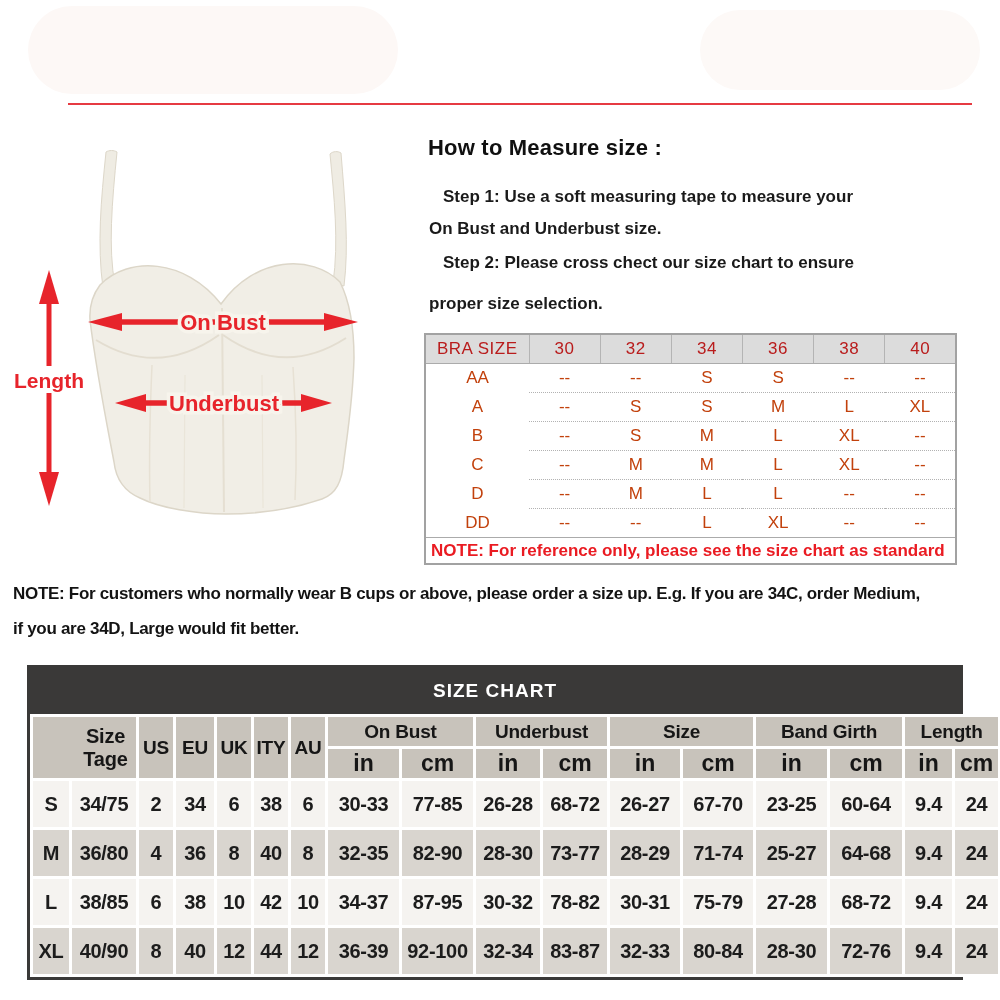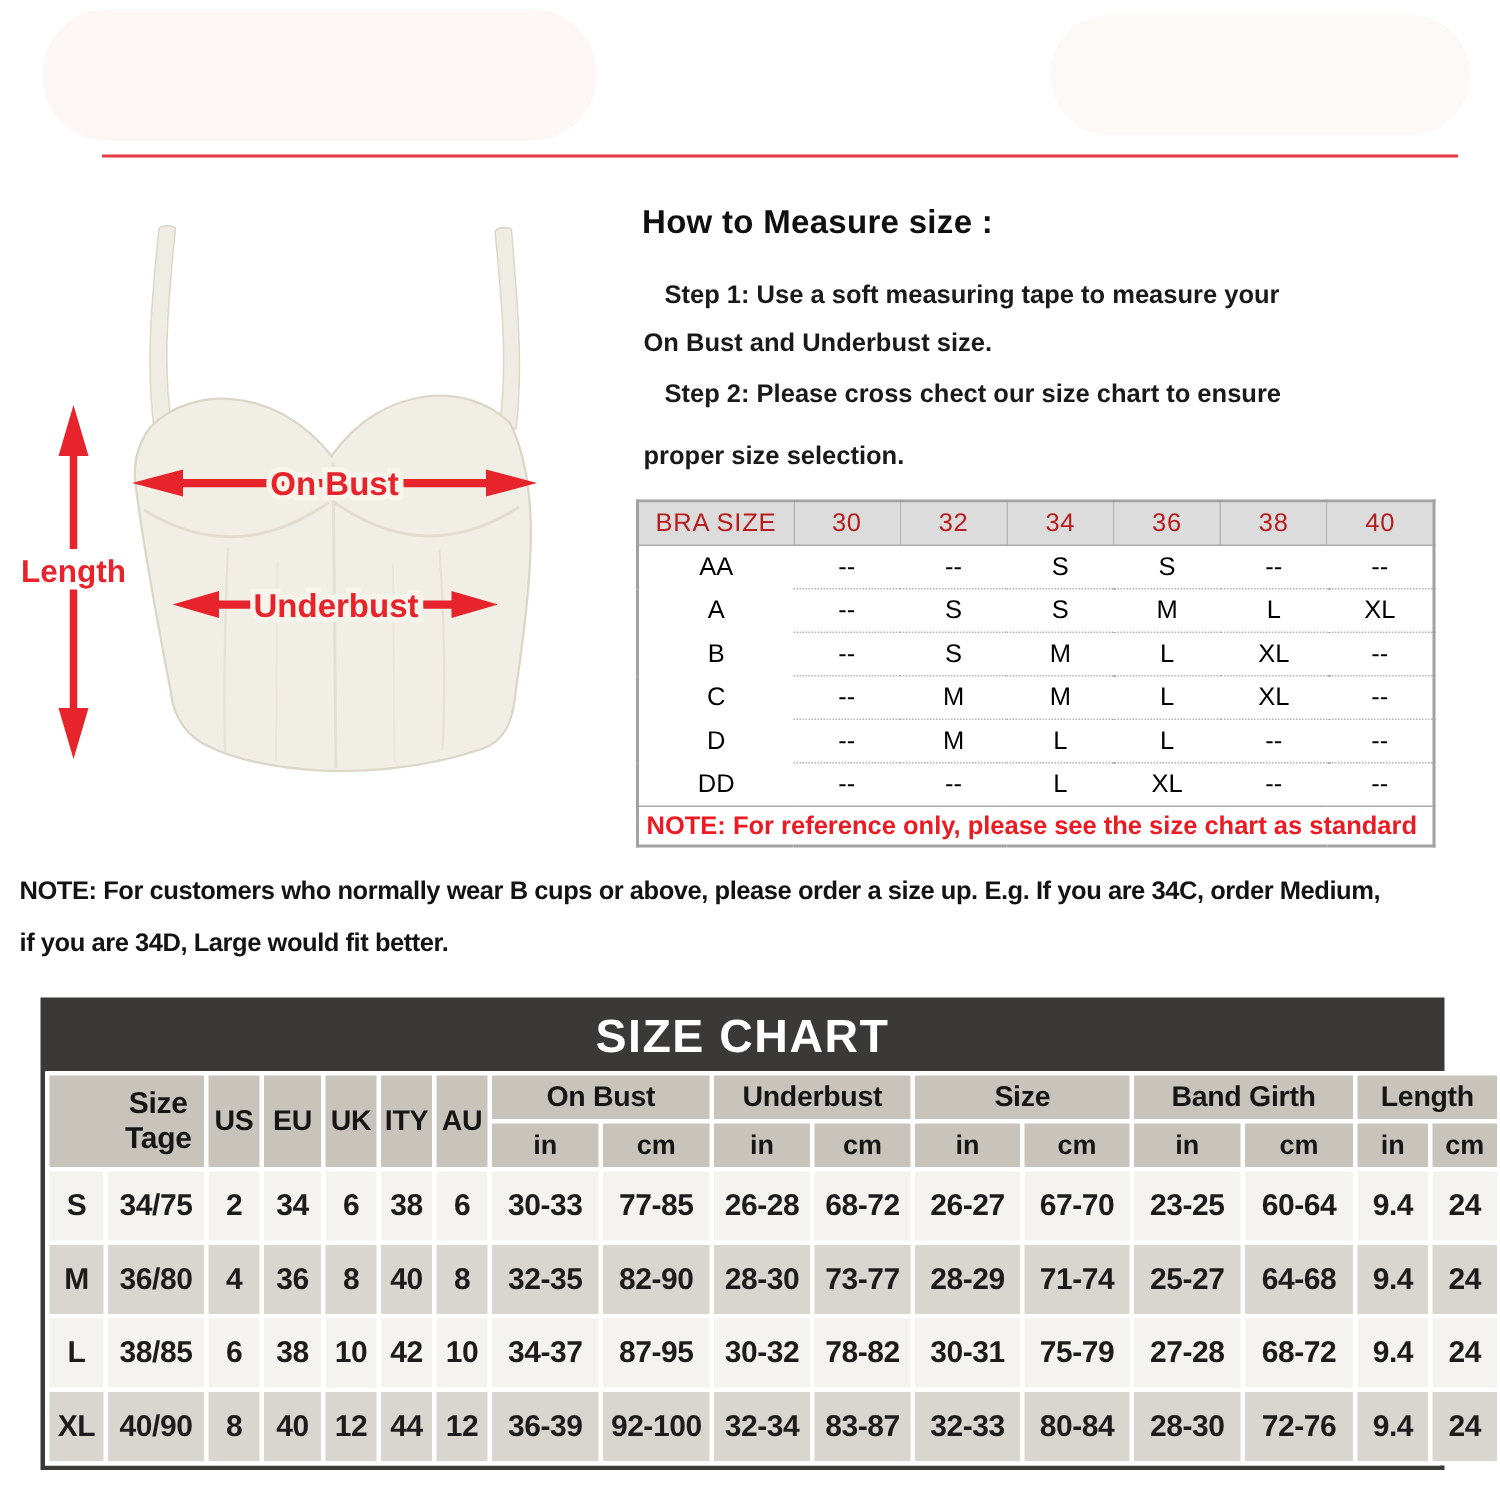--- a/index.html
+++ b/index.html
@@ -25,36 +25,36 @@
   
   .measure-svg { position:absolute; left:0; top:130px; width:400px; height:412px; }
   .measure-svg text { font-family:"Liberation Sans", sans-serif; font-weight:bold; }
 
   
   .bra-table { position:absolute; left:424px; top:333px; width:533px; border-collapse:collapse; table-layout:fixed; }
   .bra-table td { text-align:center; overflow:hidden; }
   .bra-table { border:2px solid #a2a2a2; }
   .bra-table .hdr td { background:#dcdcdc; height:26px; font-size:17px; color:#b91c1c; letter-spacing:0.5px; border-bottom:1px solid #ababab; border-right:1px solid #b4b4b4; }
   .bra-table .hdr td:last-child { border-right:none; }
-  .bra-table .brow td { height:26px; font-size:17px; color:#000000; background:#ffffff; }
+  .bra-table .brow td { height:26px; font-size:17px; color:#c2410c; background:#ffffff; }
   .bra-table .brow td.dot { border-bottom:1px dotted #b2b2b2; }
   .bra-table .brow.last td { border-bottom:none; }
   .bra-table .note-row td { border-top:1px solid #ababab; background:#ffffff; color:#ea1b22; font-weight:bold; font-size:17px; text-align:left; padding:2px 0 2px 5px; height:21px; white-space:nowrap; }
 
   
   .cust-note { position:absolute; left:13px; top:576px; font-size:17px; font-weight:bold; color:#131313; line-height:35px; letter-spacing:-0.3px; white-space:nowrap; }
 
   
   .size-chart { position:absolute; left:27px; top:665px; width:936px; box-sizing:border-box; border:3px solid #3a3938; background:#ffffff; }
-  .sc-banner { height:46px; line-height:46px; background:#3a3938; color:#ffffff; text-align:center; font-size:31px; font-weight:bold; letter-spacing:1px; }
+  .sc-banner { height:46px; line-height:46px; background:#3a3938; color:#ffffff; text-align:center; font-size:19px; font-weight:bold; letter-spacing:1px; }
   .sc-table { width:100%; table-layout:fixed; border-collapse:separate; border-spacing:3px; background:#ffffff; }
   .sc-table td { text-align:center; vertical-align:middle; overflow:hidden; }
   .sc-table .ghdr td { background:#c8c3bb; color:#161616; font-size:19px; font-weight:600; height:27px; letter-spacing:-0.2px; }
   .sc-table .ghdr td.tagcell { font-size:20px;padding-left:43px; }
-  .sc-table .uhdr td { background:#c8c3bb; color:#161616; font-size:18px; font-weight:600; height:27px; }
+  .sc-table .uhdr td { background:#c8c3bb; color:#161616; font-size:23px; font-weight:600; height:27px; }
   .sc-table .drow td { height:44px; font-size:20px; font-weight:600; color:#1c1c1c; letter-spacing:-0.3px; }
   .sc-table .drow.light td { background:#f5f3f0; }
   .sc-table .drow.dark td { background:#d9d5cf; }
 </style>
 </head>
 <body>
 
 <div class="canvas">
 
   <div class="blob blob1"></div>

